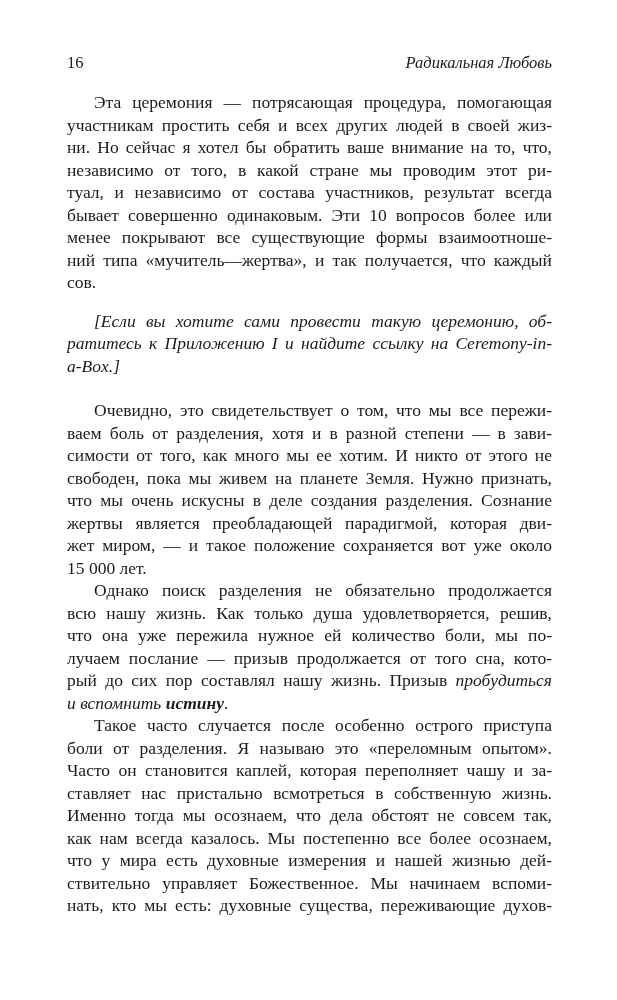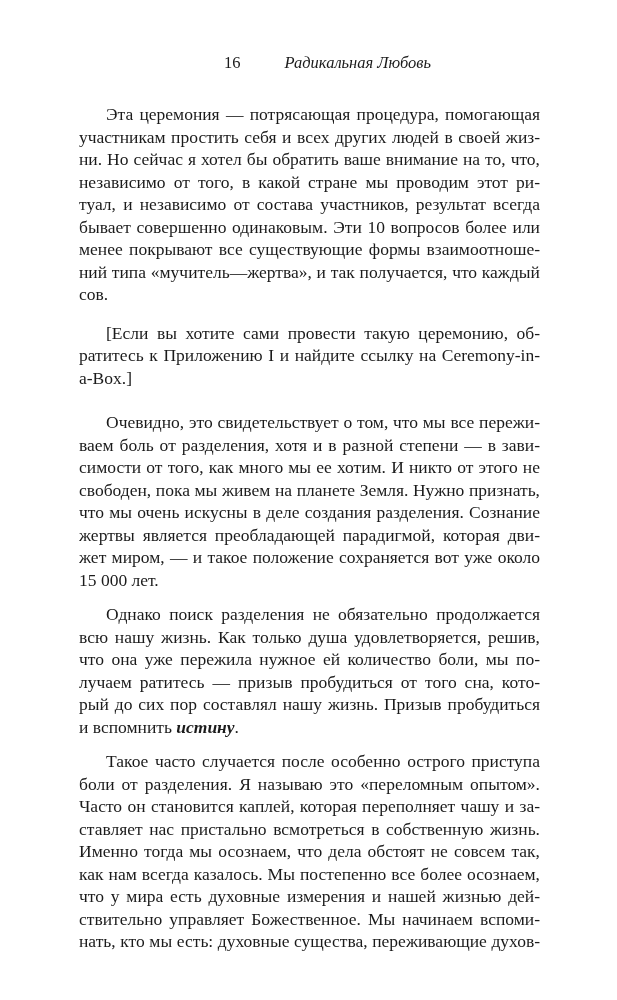--- a/index.html
+++ b/index.html
@@ -11,42 +11,42 @@
     position: relative;
     width: 617px;
     height: 1000px;
     background: #ffffff;
     font-family: "Liberation Serif", "DejaVu Serif", serif;
     color: #1b1b1b;
     overflow: hidden;
   }
   .running-header {
     position: absolute;
-    left: 85px;
+    left: 67px;
     top: 52px;
     width: 485px;
     height: 22px;
     display: flex;
-    justify-content: center;
+    justify-content: space-between;
     align-items: baseline;
     font-size: 16.5px;
     line-height: 22px;
   }
   .running-header .book-title {
     font-style: italic;
     margin-left: 44px;
   }
   .page-body {
     position: absolute;
     left: 67px;
     top: 91px;
     width: 485px;
   }
   .para {
-    margin: 12px;
+    margin: 0;
     padding: 0;
   }
   .para.note {
     margin-top: 16px;
     margin-bottom: 22px;
   }
   .line {
     width: 100%;
     box-sizing: border-box;
     height: 22.5px;
@@ -58,21 +58,21 @@
     white-space: normal;
   }
   .line.indent {
     padding-left: 27px;
   }
   .line.end {
     text-align: center;
     text-align-last: left;
   }
   .s-n { font-style: normal; font-weight: normal; }
-  .s-i { font-weight: normal; }
+  .s-i { font-style: italic; font-weight: normal; }
   .s-bi { font-style: italic; font-weight: bold; }
 </style>
 </head>
 <body>
 
 <div class="page">
   <div class="running-header">
     <span class="page-number">16</span>
     <span class="book-title">Радикальная Любовь</span>
   </div>
@@ -100,21 +100,21 @@
         <div class="line"><span class="s-n">свободен, пока мы живем на планете Земля. Нужно признать,</span></div>
         <div class="line"><span class="s-n">что мы очень искусны в деле создания разделения. Сознание</span></div>
         <div class="line"><span class="s-n">жертвы является преобладающей парадигмой, которая дви-</span></div>
         <div class="line"><span class="s-n">жет миром, — и такое положение сохраняется вот уже около</span></div>
         <div class="line end"><span class="s-n">15 000 лет.</span></div>
       </div>
       <div class="para">
         <div class="line indent"><span class="s-n">Однако поиск разделения не обязательно продолжается</span></div>
         <div class="line"><span class="s-n">всю нашу жизнь. Как только душа удовлетворяется, решив,</span></div>
         <div class="line"><span class="s-n">что она уже пережила нужное ей количество боли, мы по-</span></div>
-        <div class="line"><span class="s-n">лучаем ратитесь — призыв пробудиться от того сна, кото-</span></div>
+        <div class="line"><span class="s-n">лучаем послание — призыв продолжается от того сна, кото-</span></div>
         <div class="line"><span class="s-n">рый до сих пор составлял нашу жизнь. Призыв </span><span class="s-i">пробудиться</span></div>
         <div class="line end"><span class="s-i">и вспомнить </span><span class="s-bi">истину</span><span class="s-n">.</span></div>
       </div>
       <div class="para">
         <div class="line indent"><span class="s-n">Такое часто случается после особенно острого приступа</span></div>
         <div class="line"><span class="s-n">боли от разделения. Я называю это «переломным опытом».</span></div>
         <div class="line"><span class="s-n">Часто он становится каплей, которая переполняет чашу и за-</span></div>
         <div class="line"><span class="s-n">ставляет нас пристально всмотреться в собственную жизнь.</span></div>
         <div class="line"><span class="s-n">Именно тогда мы осознаем, что дела обстоят не совсем так,</span></div>
         <div class="line"><span class="s-n">как нам всегда казалось. Мы постепенно все более осознаем,</span></div>

